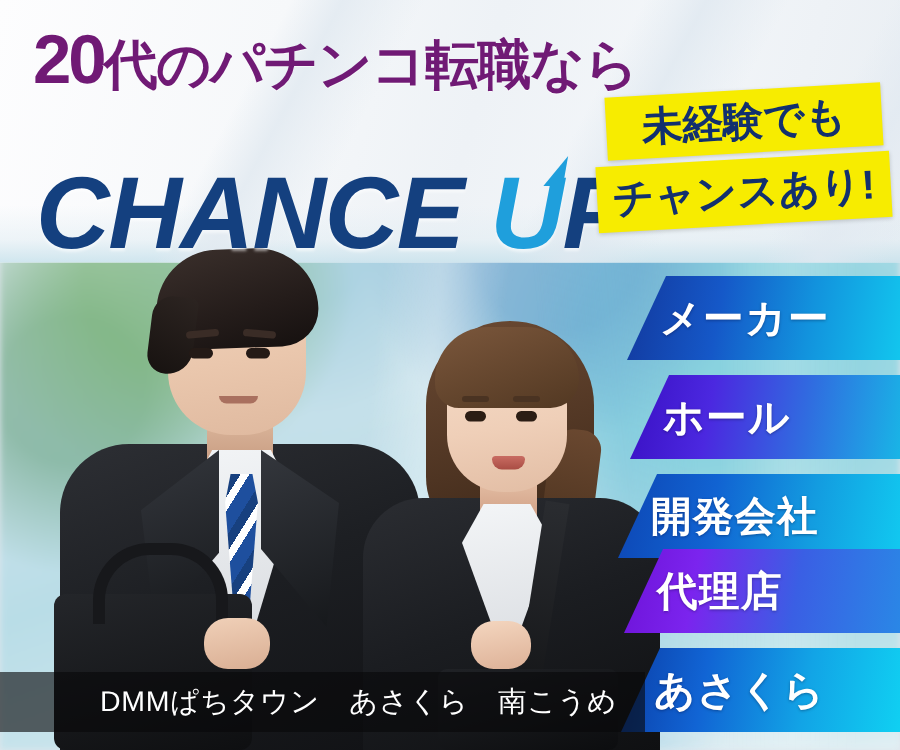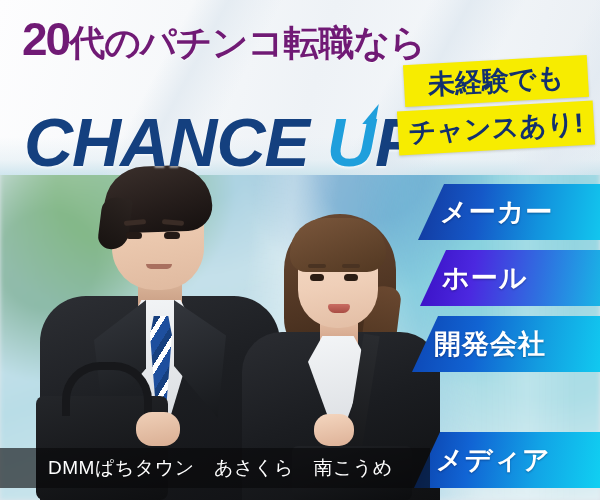--- a/index.html
+++ b/index.html
@@ -276,21 +276,21 @@
   .cb1{ top:184px; width:182px; background:linear-gradient(100deg,#12399e 0%,#1558c8 34%,#1292dd 66%,#12c6ee 100%); }
   .cb2{ top:250px; width:180px; background:linear-gradient(100deg,#3a10c4 0%,#4b28e0 30%,#2f6fe0 66%,#19b5e6 100%); }
   .cb3{ top:316px; width:188px; background:linear-gradient(100deg,#0d46b4 0%,#1163d2 34%,#139ce0 68%,#11c9f0 100%); }
   .cb4{ top:366px; width:184px; background:linear-gradient(100deg,#6e13d8 0%,#7b24ee 26%,#3a5fe4 62%,#2a87e6 100%); }
   .cb5{ top:432px; width:186px; background:linear-gradient(100deg,#0b3fa8 0%,#1164d4 30%,#12a4e6 66%,#10d0f2 100%); }
 
   
   .caption-band{
     position:absolute; left:0; bottom:12px; width:430px; height:40px;
     background:rgba(8,8,10,.62);
-    display:flex; align-items:center;
+    display:flex; align-items:center;justify-content:center;
   }
   .caption-band .txt{
     color:#ffffff;
     font-size:19px;
     font-weight:normal;
     letter-spacing:.5px;
     padding-left:48px;
     white-space:nowrap;
     font-family:"Liberation Sans","DejaVu Sans",sans-serif;
   }
@@ -357,21 +357,24 @@
 
   <div class="cat-bar cb1">
       <span class="lbl">メーカー</span>
     </div>
   <div class="cat-bar cb3">
       <span class="lbl">開発会社</span>
     </div>
   <div class="cat-bar cb2">
       <span class="lbl">ホール</span>
     </div>
+  <div class="cat-bar cb4">
+      <span class="lbl">代理店</span>
+    </div>
   <div class="cat-bar cb5">
-      <span class="lbl">メディア</span>
+      <span class="lbl">あさくら</span>
     </div>
 
   <div class="caption-band">
       <span class="txt">DMMぱちタウン　あさくら　南こうめ</span>
     </div>
 
 </div>
 
 </body></html>

